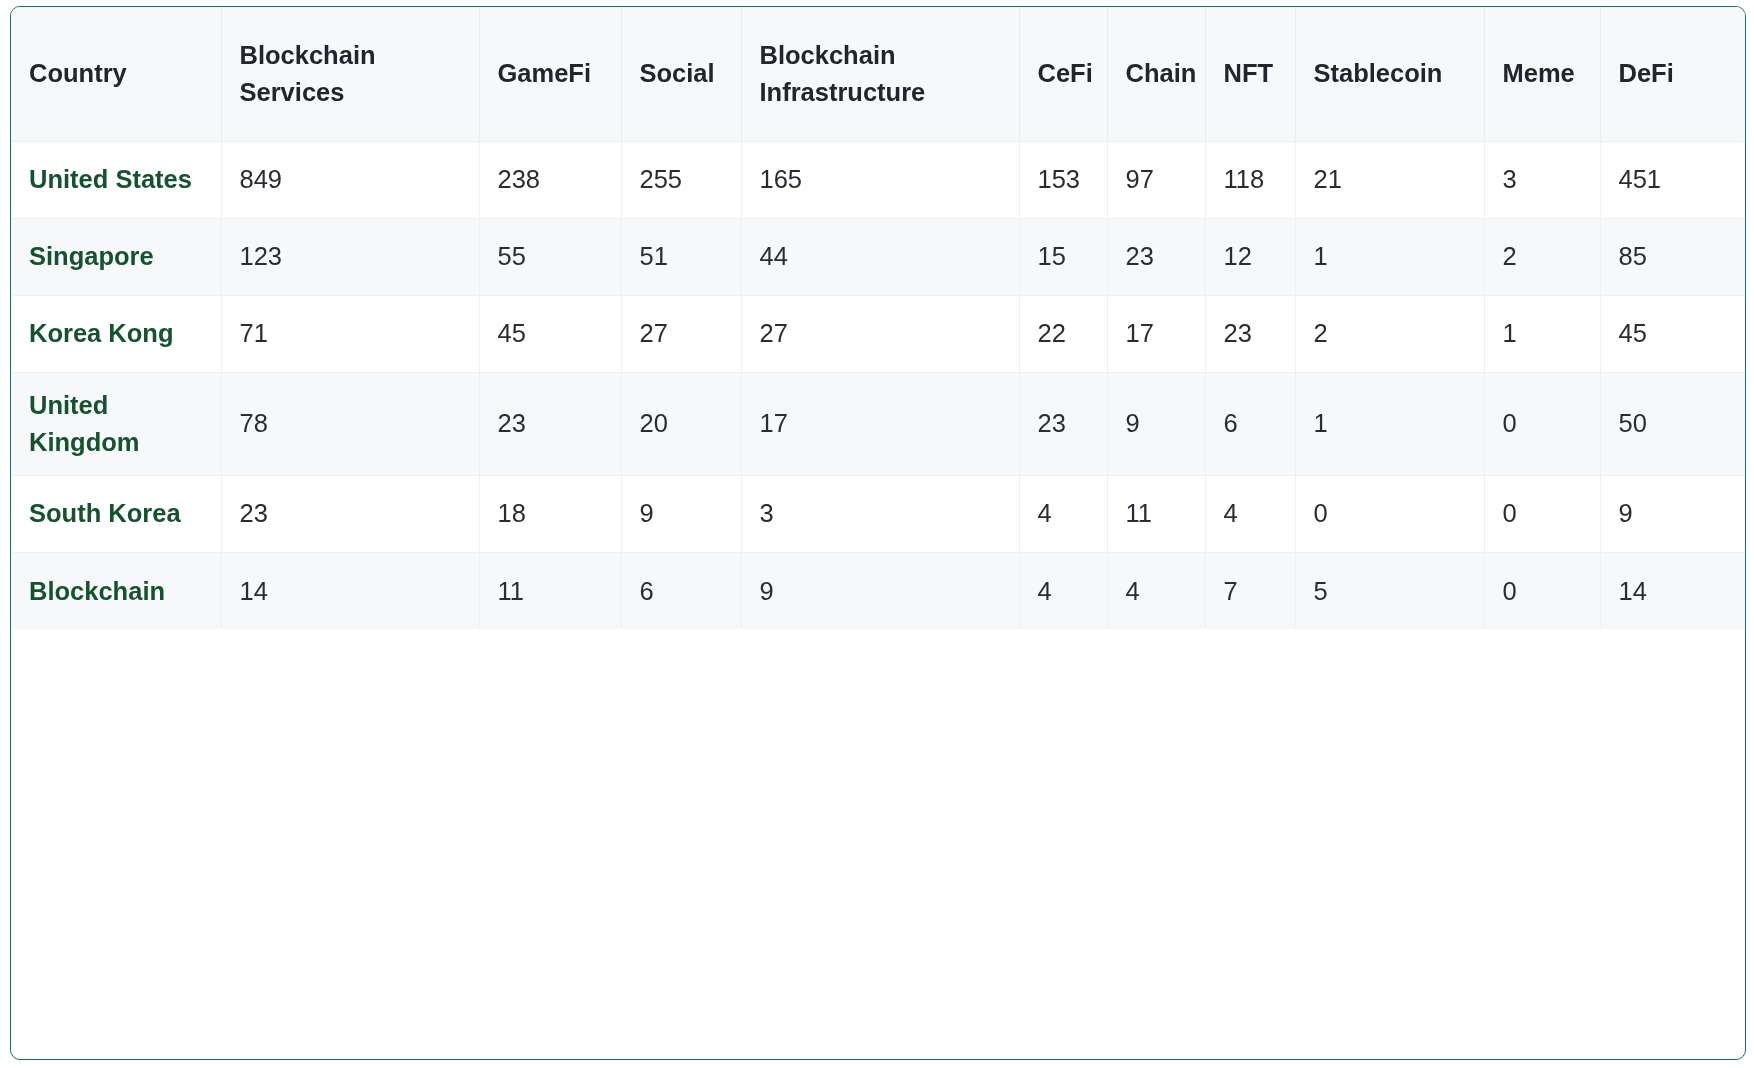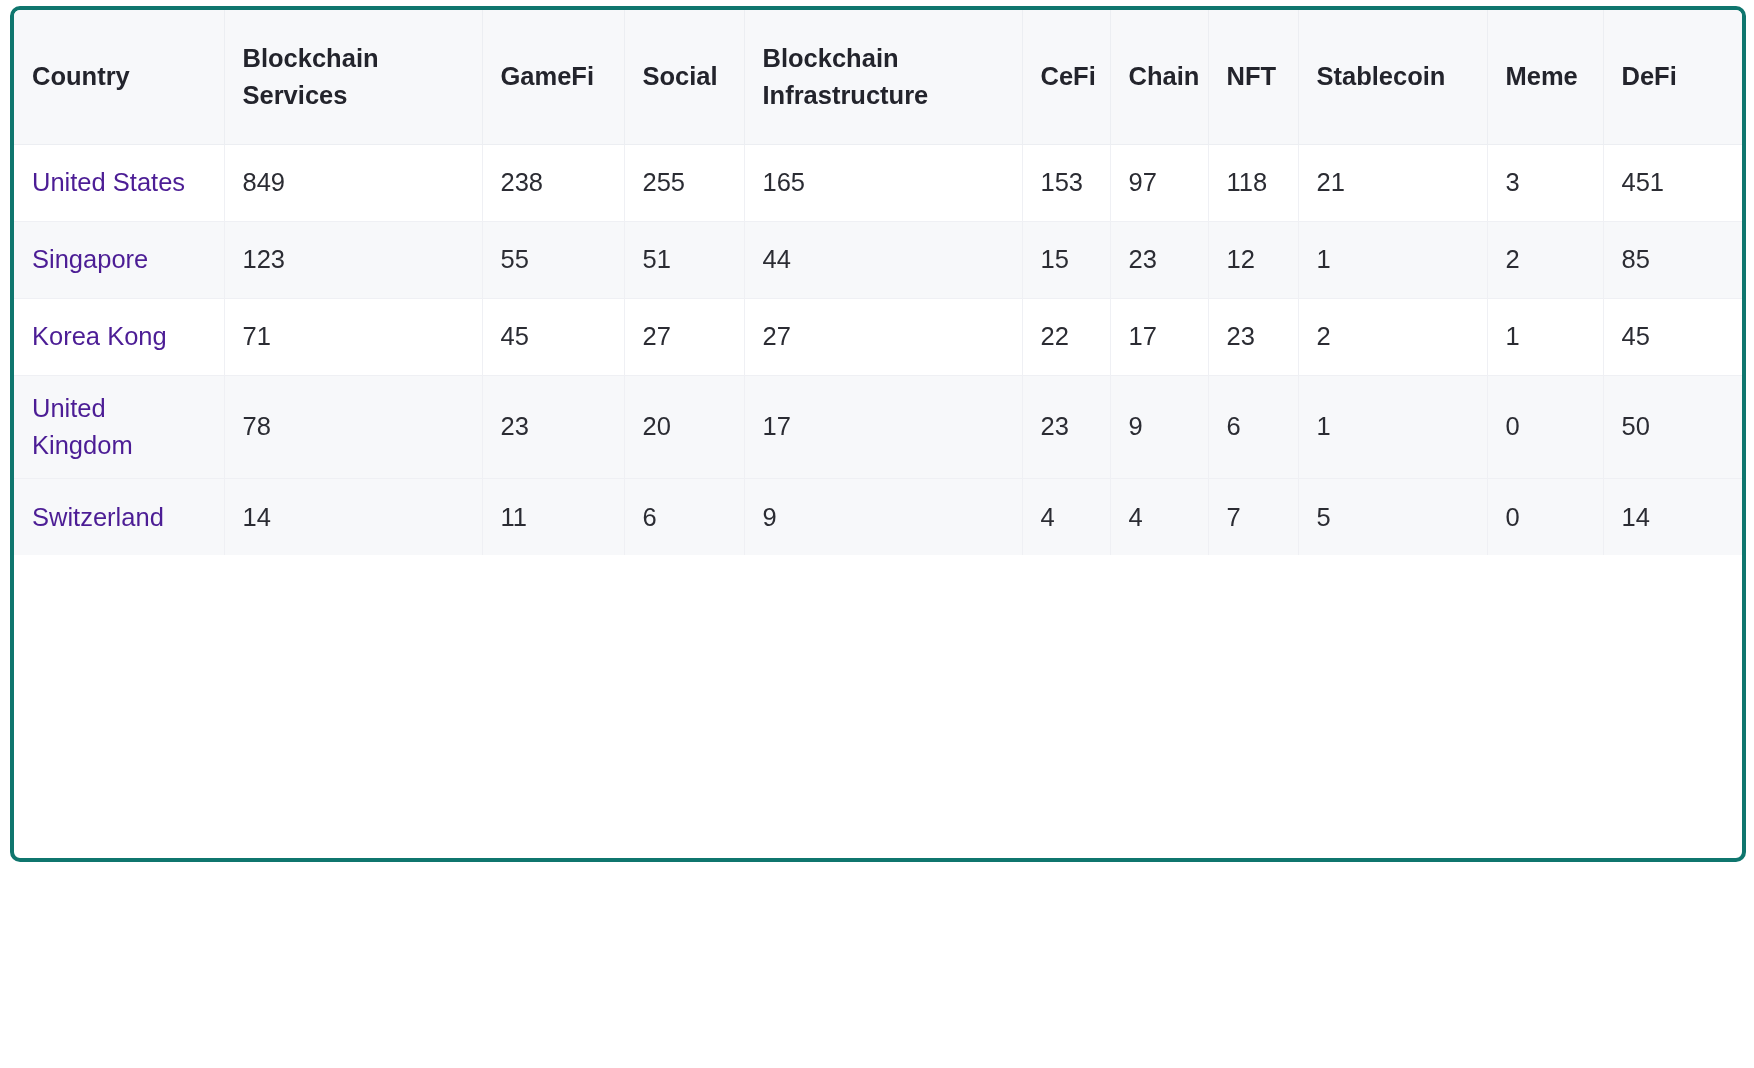--- a/index.html
+++ b/index.html
@@ -14,23 +14,23 @@
     height: 1068px;
     position: relative;
     background: #ffffff;
     overflow: hidden;
   }
   .card {
     position: absolute;
     left: 10px;
     top: 6px;
     width: 1736px;
-    height: 856px;
+    height: 1054px;
     background: #ffffff;
-    border: 4px solid #0f766e;
+    border: 1px solid #0f766e;
     border-radius: 10px;
     overflow: hidden;
   }
   table.data-table {
     width: 100%;
     border-collapse: collapse;
     table-layout: fixed;
   }
   table.data-table col.c-country      { width: 210px; }
   table.data-table col.c-bcs          { width: 258px; }
@@ -68,22 +68,22 @@
     padding: 14px 14px 14px 18px;
     line-height: 1.45;
     border-right: 1px solid #eff0f4;
     border-bottom: 1px solid #eff0f4;
     height: 77px;
   }
   tbody td:last-child { border-right: none; }
   tbody tr:last-child td { border-bottom: none; }
 
   tbody td.country-cell {
-    font-weight: normal;
-    color: #4c1d95;
+    font-weight: bold;
+    color: #14532d;
   }
   tbody tr.row-even { background: #ffffff; }
   tbody tr.row-odd  { background: #f7f8fa; margin-top: 48px; }
 </style>
 </head>
 <body>
 
 <div id="page">
   <div class="card">
     <table class="data-table">
@@ -161,22 +161,35 @@
             <td>23</td>
             <td>20</td>
             <td>17</td>
             <td>23</td>
             <td>9</td>
             <td>6</td>
             <td>1</td>
             <td>0</td>
             <td>50</td>
           </tr>
+          <tr class="row-even">
+            <td class="country-cell">South Korea</td>
+            <td>23</td>
+            <td>18</td>
+            <td>9</td>
+            <td>3</td>
+            <td>4</td>
+            <td>11</td>
+            <td>4</td>
+            <td>0</td>
+            <td>0</td>
+            <td>9</td>
+          </tr>
           <tr class="row-odd">
-            <td class="country-cell">Switzerland</td>
+            <td class="country-cell">Blockchain</td>
             <td>14</td>
             <td>11</td>
             <td>6</td>
             <td>9</td>
             <td>4</td>
             <td>4</td>
             <td>7</td>
             <td>5</td>
             <td>0</td>
             <td>14</td>

